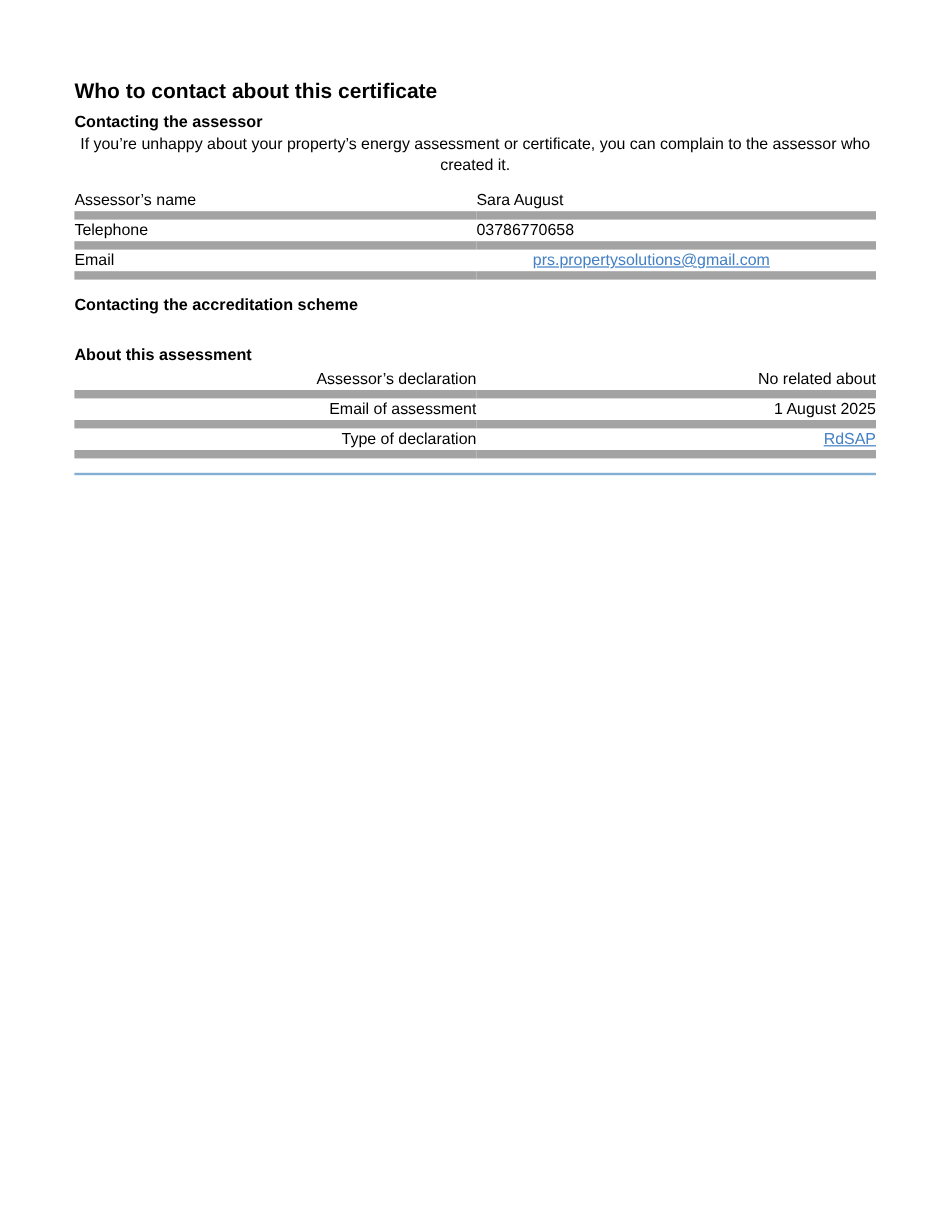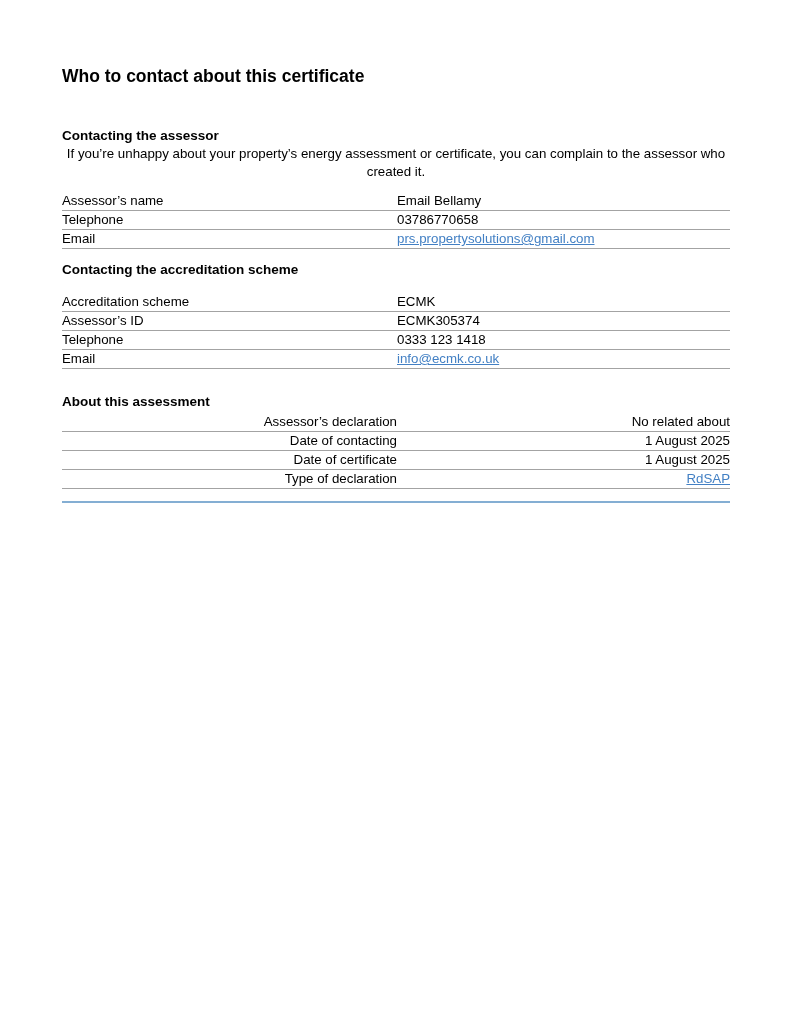--- a/index.html
+++ b/index.html
@@ -23,50 +23,51 @@
     font-weight: bold;
     line-height: 21px;
     margin: 0;
   }
   .section-heading {
     font-size: 13.5px;
     font-weight: bold;
     line-height: 18px;
     margin: 0;
   }
-  .mt-s1 { margin-top: 40px; }
+  .mt-s1 { margin-top: 6px; }
   .mt-s2 { margin-top: 12px; }
   .mt-s3 { margin-top: 24px; }
   .body-text {
     font-size: 13.3px;
     line-height: 18px;
     margin: 0;
     text-align: center;
   }
   table.info-table {
     border-collapse: collapse;
     width: 100%;
     table-layout: fixed;
   }
   .mt-t1 { margin-top: 11px; }
   .mt-t2 { margin-top: 14px; }
   .mt-t3 { margin-top: 2px; text-align: right; }
   table.info-table td {
     font-size: 13.3px;
     line-height: 16px;
     padding: 1px 0 1px 0;
-    border-bottom: 1px solid #a3a3a3;
+    border-bottom: 7px solid #a3a3a3;
     vertical-align: top;
     overflow: hidden;
     white-space: nowrap;
   }
   td.row-label { width: 335px; }
   a.value-link {
     color: #4380c4;
     text-decoration: underline;
+    margin-left: 47px;
   }
   hr.bottom-divider {
     border: none;
     border-top: 2px solid #84aed3;
     margin: 12px 0 0 0;
   }
 </style>
 </head>
 <body>
 
@@ -74,76 +75,50 @@
 
   <h1 class="page-title">Who to contact about this certificate</h1>
 
   <div>
     <h2 class="section-heading mt-s1">Contacting the assessor</h2>
     <p class="body-text">If you’re unhappy about your property’s energy assessment or certificate, you can complain to the assessor who created it.</p>
     <table class="info-table mt-t1">
       <tbody>
         <tr>
           <td class="row-label">Assessor’s name</td>
-          <td class="row-value">Email Bellamy</td>
+          <td class="row-value">Sara August</td>
         </tr>
         <tr>
           <td class="row-label">Telephone</td>
           <td class="row-value">03786770658</td>
         </tr>
         <tr>
           <td class="row-label">Email</td>
           <td class="row-value">
             <a class="value-link" href="#">prs.propertysolutions@gmail.com</a>
           </td>
         </tr>
       </tbody>
     </table>
   </div>
 
   <div>
     <h2 class="section-heading mt-s2">Contacting the accreditation scheme</h2>
-    <table class="info-table mt-t2">
-      <tbody>
-        <tr>
-          <td class="row-label">Accreditation scheme</td>
-          <td class="row-value">ECMK</td>
-        </tr>
-        <tr>
-          <td class="row-label">Assessor’s ID</td>
-          <td class="row-value">ECMK305374</td>
-        </tr>
-        <tr>
-          <td class="row-label">Telephone</td>
-          <td class="row-value">0333 123 1418</td>
-        </tr>
-        <tr>
-          <td class="row-label">Email</td>
-          <td class="row-value">
-            <a class="value-link" href="#">info@ecmk.co.uk</a>
-          </td>
-        </tr>
-      </tbody>
-    </table>
   </div>
 
   <div>
     <h2 class="section-heading mt-s3">About this assessment</h2>
     <table class="info-table mt-t3">
       <tbody>
         <tr>
           <td class="row-label">Assessor’s declaration</td>
           <td class="row-value">No related about</td>
         </tr>
         <tr>
-          <td class="row-label">Date of contacting</td>
-          <td class="row-value">1 August 2025</td>
-        </tr>
-        <tr>
-          <td class="row-label">Date of certificate</td>
+          <td class="row-label">Email of assessment</td>
           <td class="row-value">1 August 2025</td>
         </tr>
         <tr>
           <td class="row-label">Type of declaration</td>
           <td class="row-value">
             <a class="value-link" href="#">RdSAP</a>
           </td>
         </tr>
       </tbody>
     </table>

